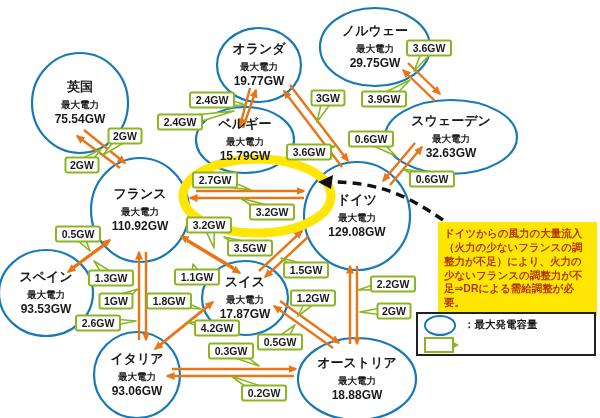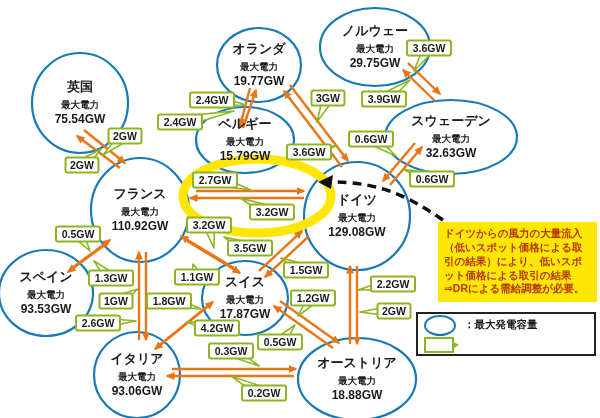--- a/index.html
+++ b/index.html
@@ -279,21 +279,21 @@
           <text x="393" y="287.8" text-anchor="middle" class="cap-label">2.2GW</text>
         </g>
         <g>
           <polygon points="360,312 394.1616947838104,316.49762264955393 393.8383052161896,305.50237735044607" fill="#fff" stroke="#8bb622" stroke-width="1.6" stroke-linejoin="round"></polygon>
           <rect x="377.5" y="303.5" width="33" height="15" rx="2" fill="#fff" stroke="#8bb622" stroke-width="2"></rect>
           <text x="394" y="314.8" text-anchor="middle" class="cap-label">2GW</text>
         </g>
       </g>
     </svg>
 
-  <div id="note-box">ドイツからの風力の大量流入（低いスポット価格による取引の結果）により、低いスポット価格による取引の結果⇒DRによる需給調整が必要。</div>
+  <div id="note-box">ドイツからの風力の大量流入（火力の少ないフランスの調整力が不足）により、火力の少ないフランスの調整力が不足⇒DRによる需給調整が必要。</div>
 
   <div id="legend-box">
     <div class="legend-row">
       <span class="sym-ellipse"></span>
       <span class="legend-text">：最大発電容量</span>
     </div>
     <div class="legend-row">
       <span class="sym-callout"></span>
     </div>
   </div>

